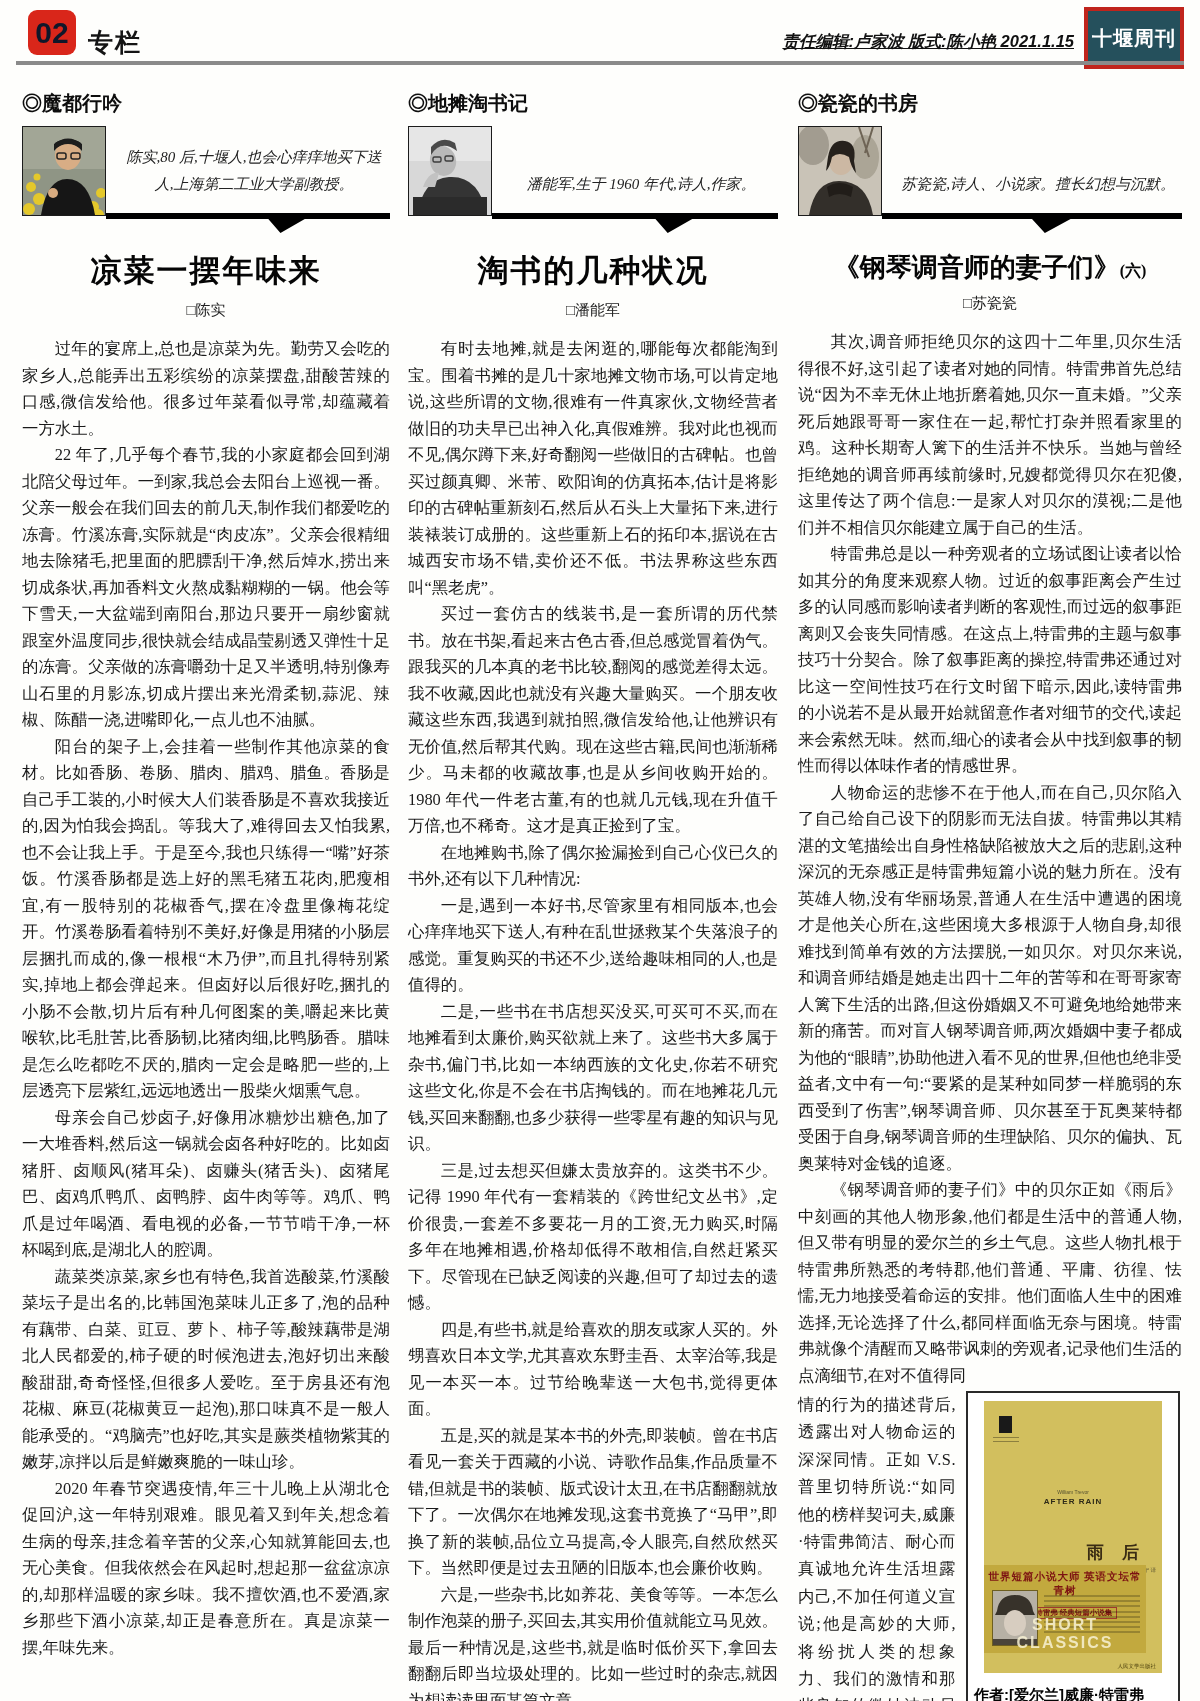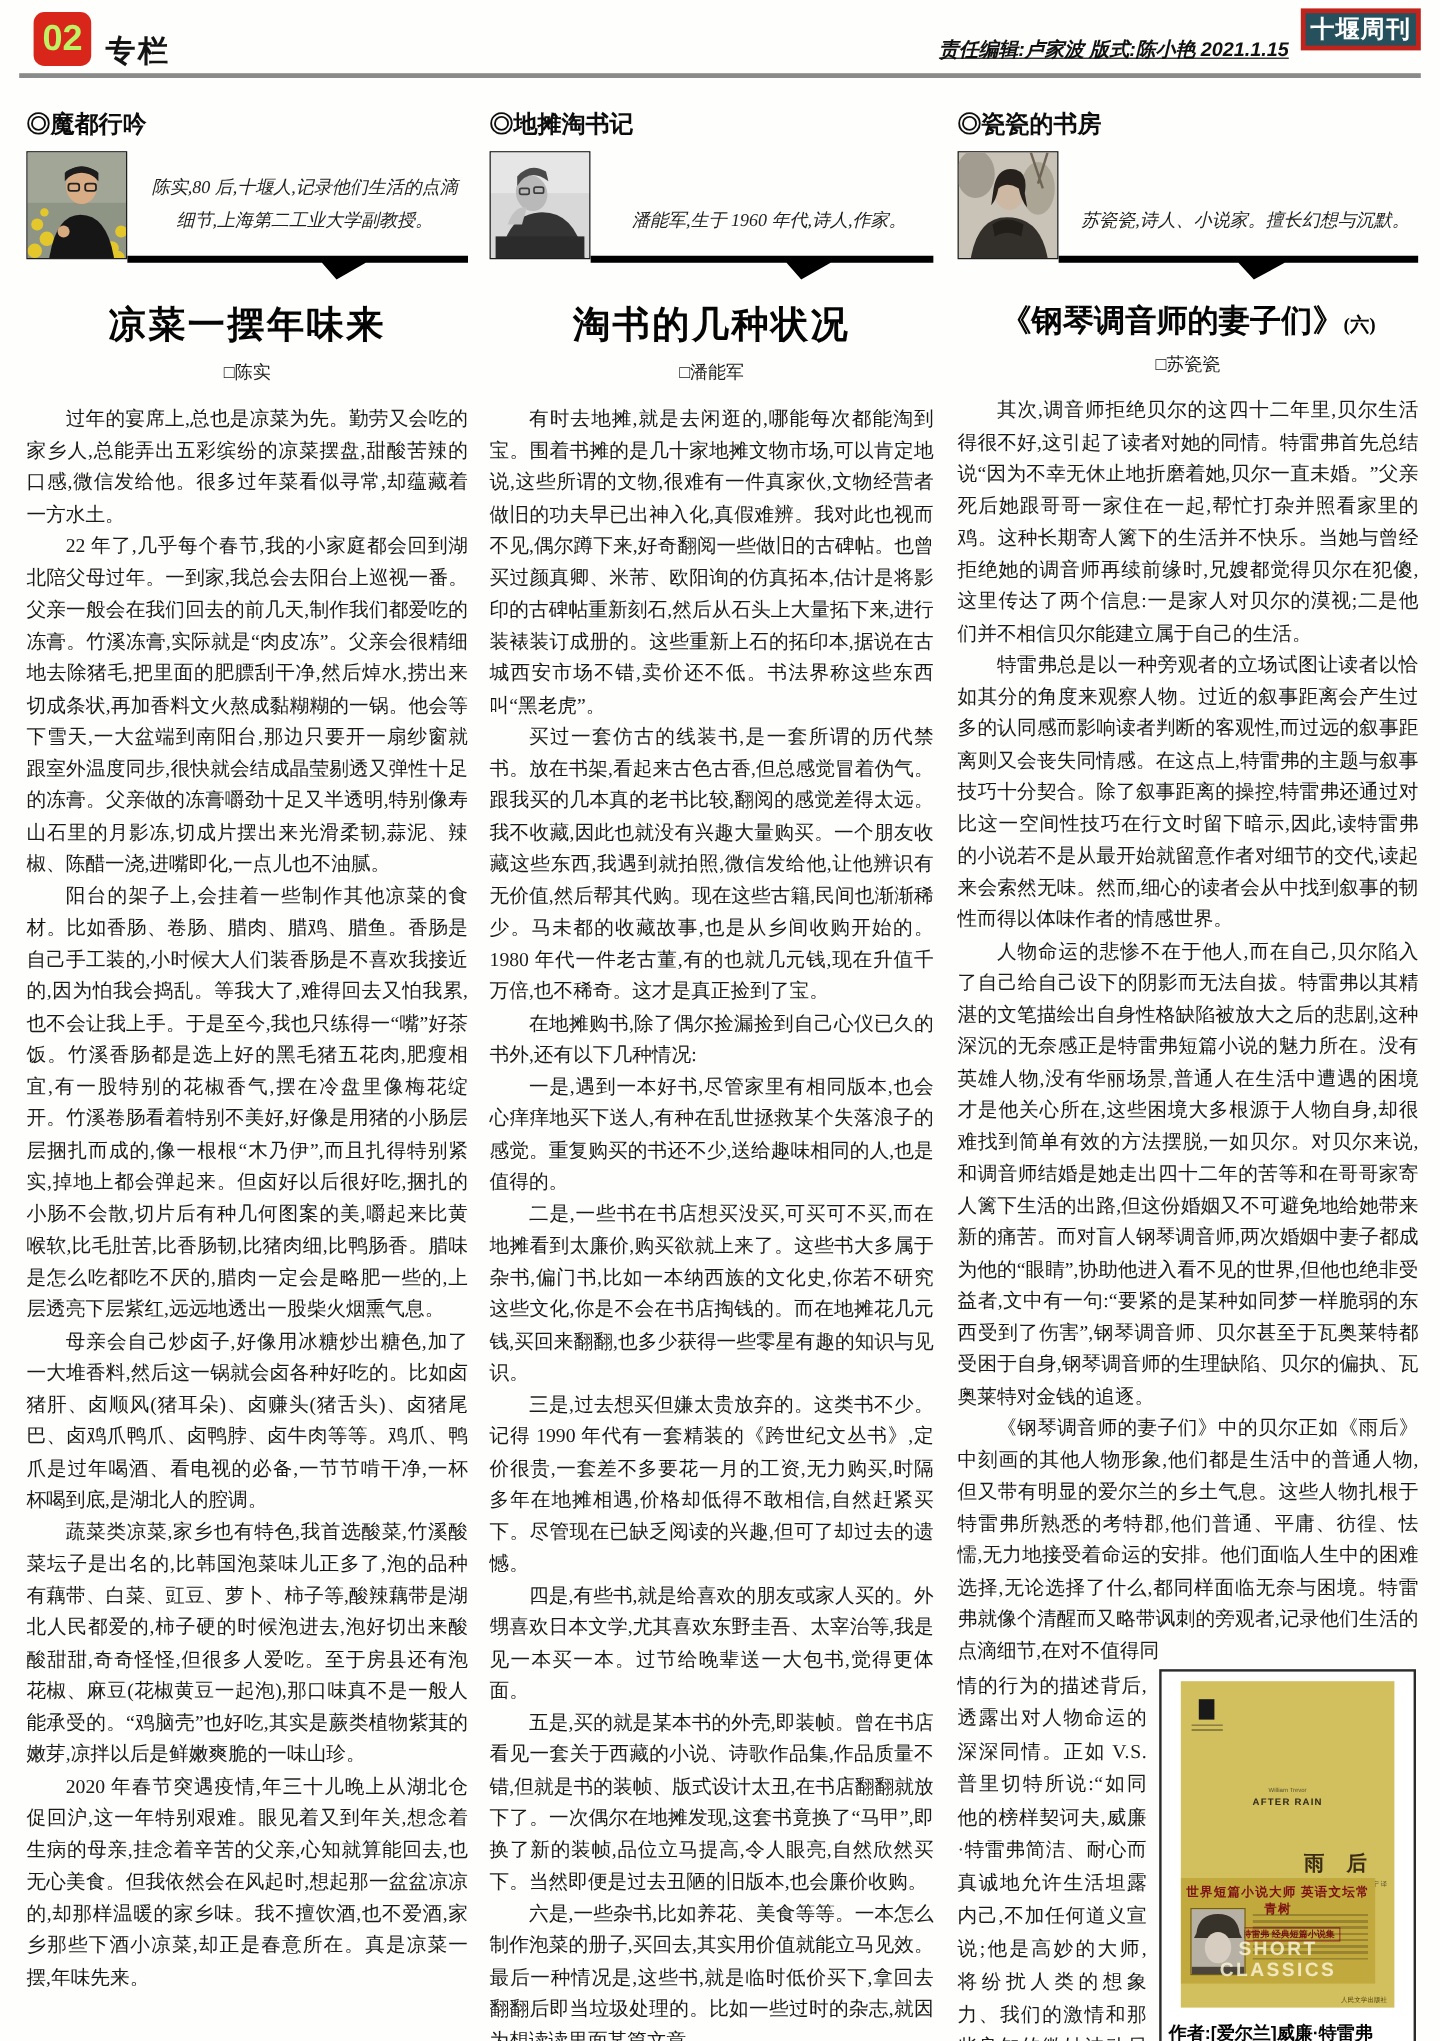--- a/index.html
+++ b/index.html
@@ -1,24 +1,24 @@
 <!DOCTYPE html>
 <html><head>
 <meta charset="utf-8">
 <style>
   html,body{margin:0;padding:0;background:#e8e8e8;}
   .page{position:relative;width:1200px;height:1701px;background:#fefefc;overflow:hidden;
         font-family:"Liberation Serif","DejaVu Serif",serif;color:#1a1a1a;}
   
   .badge{position:absolute;left:28px;top:10px;width:48px;height:45px;background:#d9261a;
          border-radius:9px;display:flex;align-items:center;justify-content:center;
-         color:#bef264;font:bold 30px "Liberation Sans",sans-serif;}
+         color:#0f172a;font:bold 30px "Liberation Sans",sans-serif;}
   .section-label{position:absolute;left:88px;top:26px;font:bold 25px "Liberation Sans",sans-serif;color:#141414;letter-spacing:2px;}
   .editor-line{position:absolute;right:126px;top:31px;font:italic bold 16.5px "Liberation Sans",sans-serif;color:#111;text-decoration:underline;}
-  .masthead{position:absolute;right:16px;top:7px;width:100px;height:35px;background:#c0241c;
+  .masthead{position:absolute;right:16px;top:7px;width:100px;height:62px;background:#c0241c;
             padding:4px;box-sizing:border-box;}
   .masthead .inner{width:100%;height:100%;background:#25505c;display:flex;align-items:center;justify-content:center;
             color:#fff;font:bold 20px "Liberation Serif",serif;letter-spacing:1px;}
   .header-rule{position:absolute;top:61px;left:16px;width:1168px;height:4px;background:#8a8a8a;}
   
   .col{position:absolute;top:90px;}
   #col1{left:22px;width:368px;}
   #col2{left:408px;width:370px;}
   #col3{left:798px;width:384px;}
   .topic{font:bold 20px "Liberation Sans",sans-serif;margin:0 0 9px 0;color:#0d0d0d;}
@@ -96,21 +96,21 @@
           </g>
           <path d="M18 88 Q24 52 44 52 Q66 52 72 88 Z" fill="#161616"></path>
           <circle cx="30" cy="66" r="5" fill="#d7ab80"></circle>
           <ellipse cx="45" cy="28" rx="13" ry="15" fill="#d8ad85"></ellipse>
           <path d="M31 24 Q45 8 59 24 L59 17 Q45 6 31 17 Z" fill="#1d1d1d"></path>
           <path d="M32 22 Q45 12 58 22 L58 16 Q45 8 32 16 Z" fill="#1d1d1d"></path>
           <rect x="34" y="26" width="9" height="6" rx="2" fill="none" stroke="#222" stroke-width="1.5"></rect>
           <rect x="48" y="26" width="9" height="6" rx="2" fill="none" stroke="#222" stroke-width="1.5"></rect>
         </svg>
       </div>
-      <div class="bio">陈实,80 后,十堰人,记录他们生活的点滴细节,上海第二工业大学副教授。</div>
+      <div class="bio">陈实,80 后,十堰人,也会心痒痒地买下送人,上海第二工业大学副教授。</div>
       <div class="bubble">
         <svg viewBox="0 0 280 21" preserveAspectRatio="none">
             <path d="M0 0 H280 V6 H196 L172 20 L160 6 H0 Z" fill="#000"></path>
           </svg>
       </div>
     </div>
     <div class="article-title"><span>凉菜一摆年味来</span><span class="title-suffix"></span></div>
     <div class="article-author">□陈实</div>
     <div class="body">
         <p>过年的宴席上,总也是凉菜为先。勤劳又会吃的家乡人,总能弄出五彩缤纷的凉菜摆盘,甜酸苦辣的口感,微信发给他。很多过年菜看似寻常,却蕴藏着一方水土。</p>

